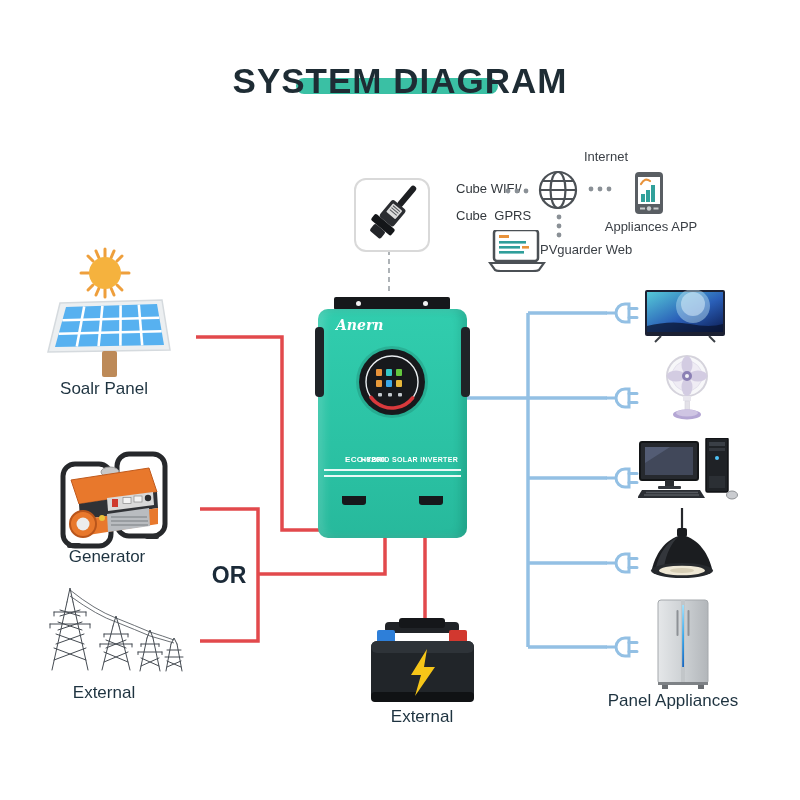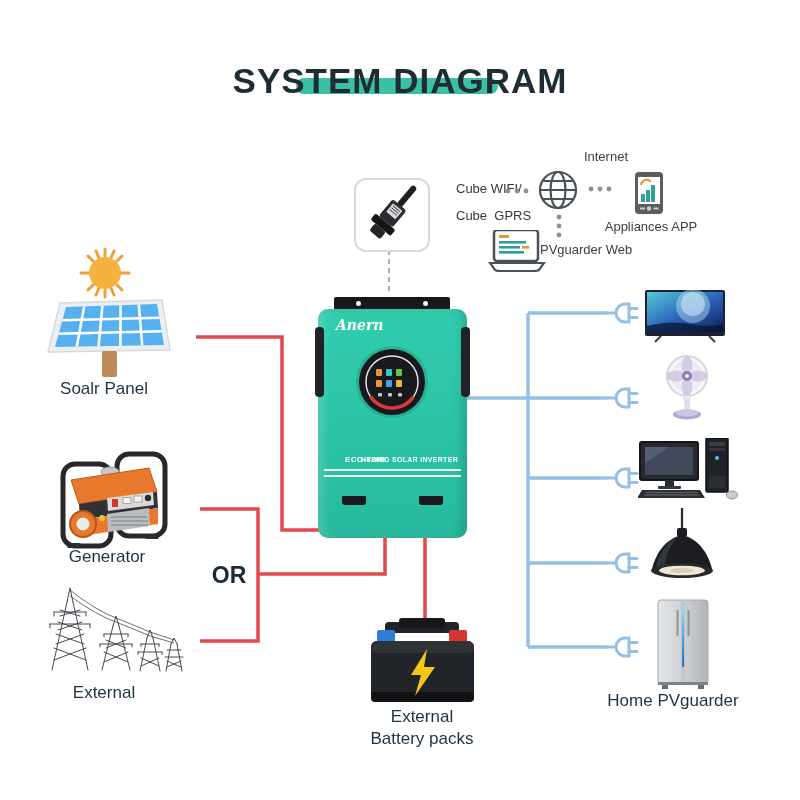--- a/index.html
+++ b/index.html
@@ -220,21 +220,20 @@
     <rect x="34" y="2" width="46" height="10" rx="3" fill="#15171a"></rect>
     <rect x="12" y="14" width="18" height="13" rx="2" fill="#2e7fd9"></rect>
     <rect x="84" y="14" width="18" height="13" rx="2" fill="#d2382f"></rect>
     <rect x="6" y="25" width="103" height="61" rx="6" fill="#212529"></rect>
     <rect x="6" y="25" width="103" height="12" rx="6" fill="#2e3338"></rect>
     <rect x="6" y="76" width="103" height="10" rx="4" fill="#101214"></rect>
     <polygon points="62,33 46,59 56,59 50,80 70,51 59,51" fill="#f5c518"></polygon>
   </svg>
   <div class="abs lbl" style="left:342px;top:706px;width:160px;line-height:22px;">
     <div>External</div>
-    <div>Battery packs</div>
   </div>
 
   <div class="abs" id="inverter">
     <div id="inv-bracket">
       <div class="screw" style="left:22px;"></div>
       <div class="screw" style="right:22px;"></div>
     </div>
     <div id="inv-body">
       <div class="inv-wing" style="left:-3px;"></div>
       <div class="inv-wing" style="right:-3px;"></div>
@@ -339,15 +338,15 @@
     <rect x="2" y="2" width="50" height="84" rx="3" fill="url(#frg)" stroke="#a4a8ac" stroke-width="1"></rect>
     <rect x="25" y="2" width="4" height="84" fill="#c2c6c9"></rect>
     <rect x="26.2" y="7" width="1.8" height="62" fill="url(#frb)"></rect>
     <rect x="20.5" y="12" width="2" height="26" rx="1" fill="#8d9196"></rect>
     <rect x="31.5" y="12" width="2" height="26" rx="1" fill="#8d9196"></rect>
     <rect x="2" y="84" width="50" height="3" fill="#7e8286"></rect>
     <rect x="6" y="87" width="6" height="4" fill="#6a6e72"></rect>
     <rect x="42" y="87" width="6" height="4" fill="#6a6e72"></rect>
   </svg>
 
-  <div class="abs lbl" style="left:587px;top:691px;width:172px;font-size:17px;">Home PVguarder</div>
+  <div class="abs lbl" style="left:587px;top:691px;width:172px;font-size:17px;">Panel Appliances</div>
 
 </div>
 
 </body></html>

